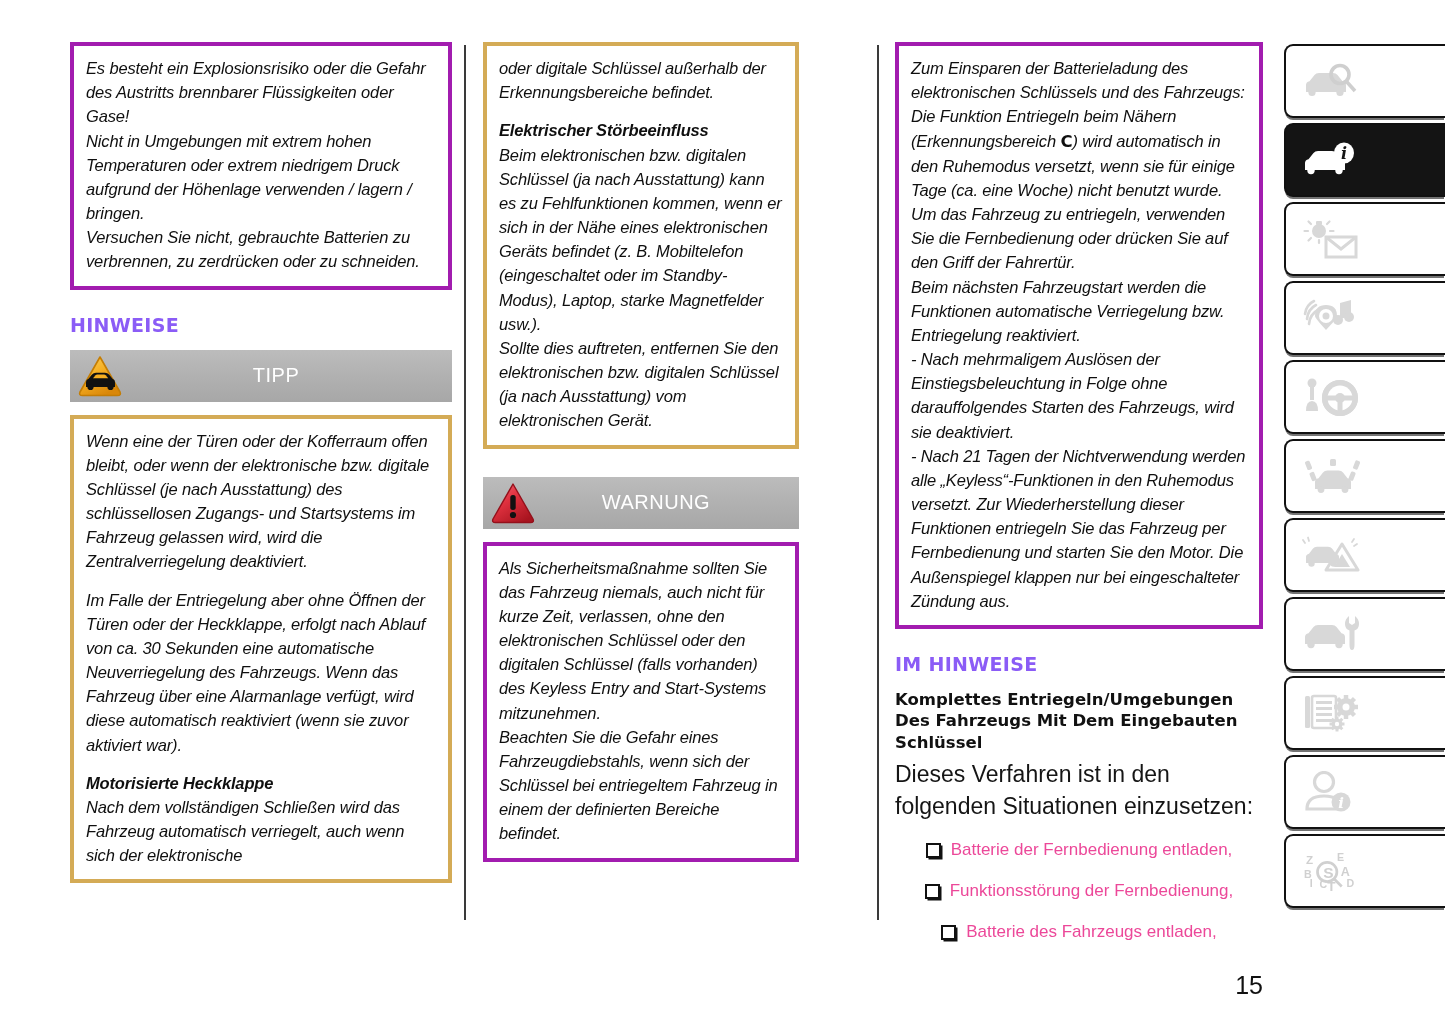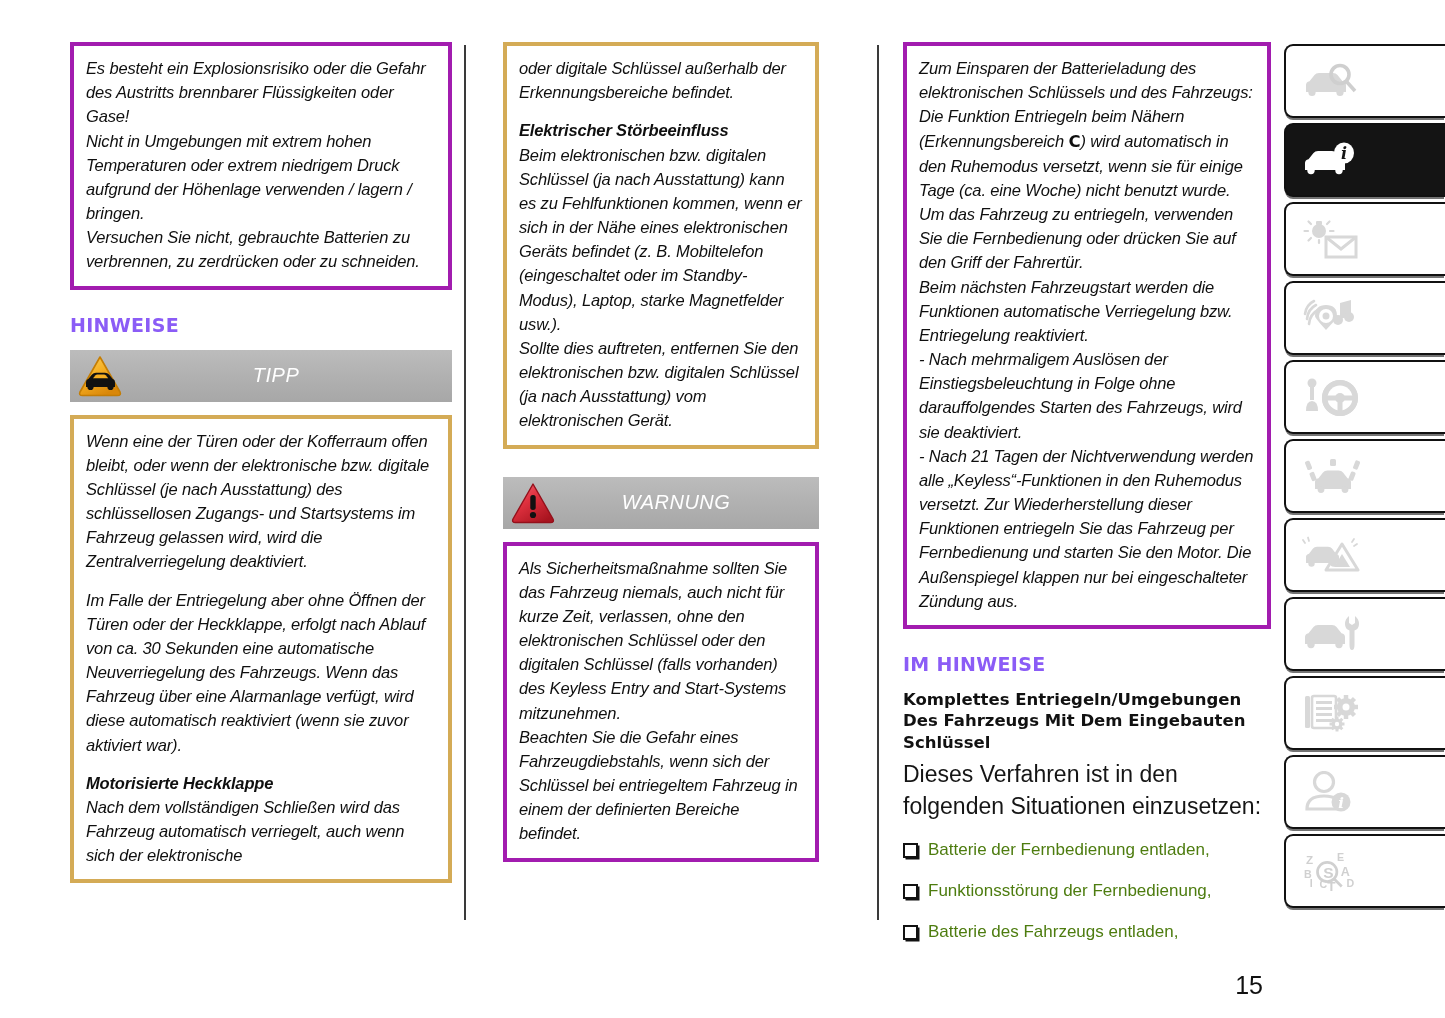--- a/index.html
+++ b/index.html
@@ -7,22 +7,22 @@
     width: 1445px; height: 1018px;
     background: #ffffff;
     font-family: "Liberation Sans", sans-serif;
     overflow: hidden;
   }
   .page { position: relative; width: 1445px; height: 1018px; background:#fff; }
 
   
   .col { position: absolute; top: 42px; }
   #col1 { left: 70px;  width: 382px; }
-  #col2 { left: 503px; width: 316px; }
-  #col3 { left: 895px; width: 368px; margin-left: 8px; }
+  #col2 { left: 483px; width: 316px; }
+  #col3 { left: 895px; width: 368px; }
 
   .divider {
     position: absolute; top: 45px; width: 2px; height: 875px;
     background: #3a3a3a;
   }
   #div1 { left: 464px; }
   #div2 { left: 877px; }
 
   
   .box {
@@ -67,31 +67,31 @@
     display: flex; align-items: center;
     margin-bottom: 13px;
   }
   .notice-bar .nicon {
     width: 52px; height: 48px; margin-left: 4px;
     display: flex; align-items: center; justify-content: center;
     flex: 0 0 auto;
   }
   .notice-bar .nlabel {
     flex: 1 1 auto; text-align: center;
-    font-style: italic; font-weight: normal;
+    font-weight: normal;
     font-size: 20px; color: #ffffff;
     letter-spacing: 0.5px;
     padding-right: 26px;
   }
 
   
   ul.checklist { list-style: none; margin-top: 16px; }
   ul.checklist li {
-    font-size: 17px; line-height: 1.35; color: #4d7c0f;
-    margin-bottom: 18px; display: flex; gap: 10px; align-items: flex-start;
+    font-size: 17px; line-height: 1.35; color: #ec4899;
+    margin-bottom: 18px; display: flex; gap: 10px; align-items: flex-start; justify-content: center;
   }
   ul.checklist li .cbx {
     flex: 0 0 auto; width: 15px; height: 15px; margin-top: 4px;
     border: 2.5px solid #111; background: #fff;
     box-shadow: 2px 2px 0 -0.5px #111;
   }
 
   
   .rail { position: absolute; left: 1284px; top: 44px; width: 161px; }
   .tab {

